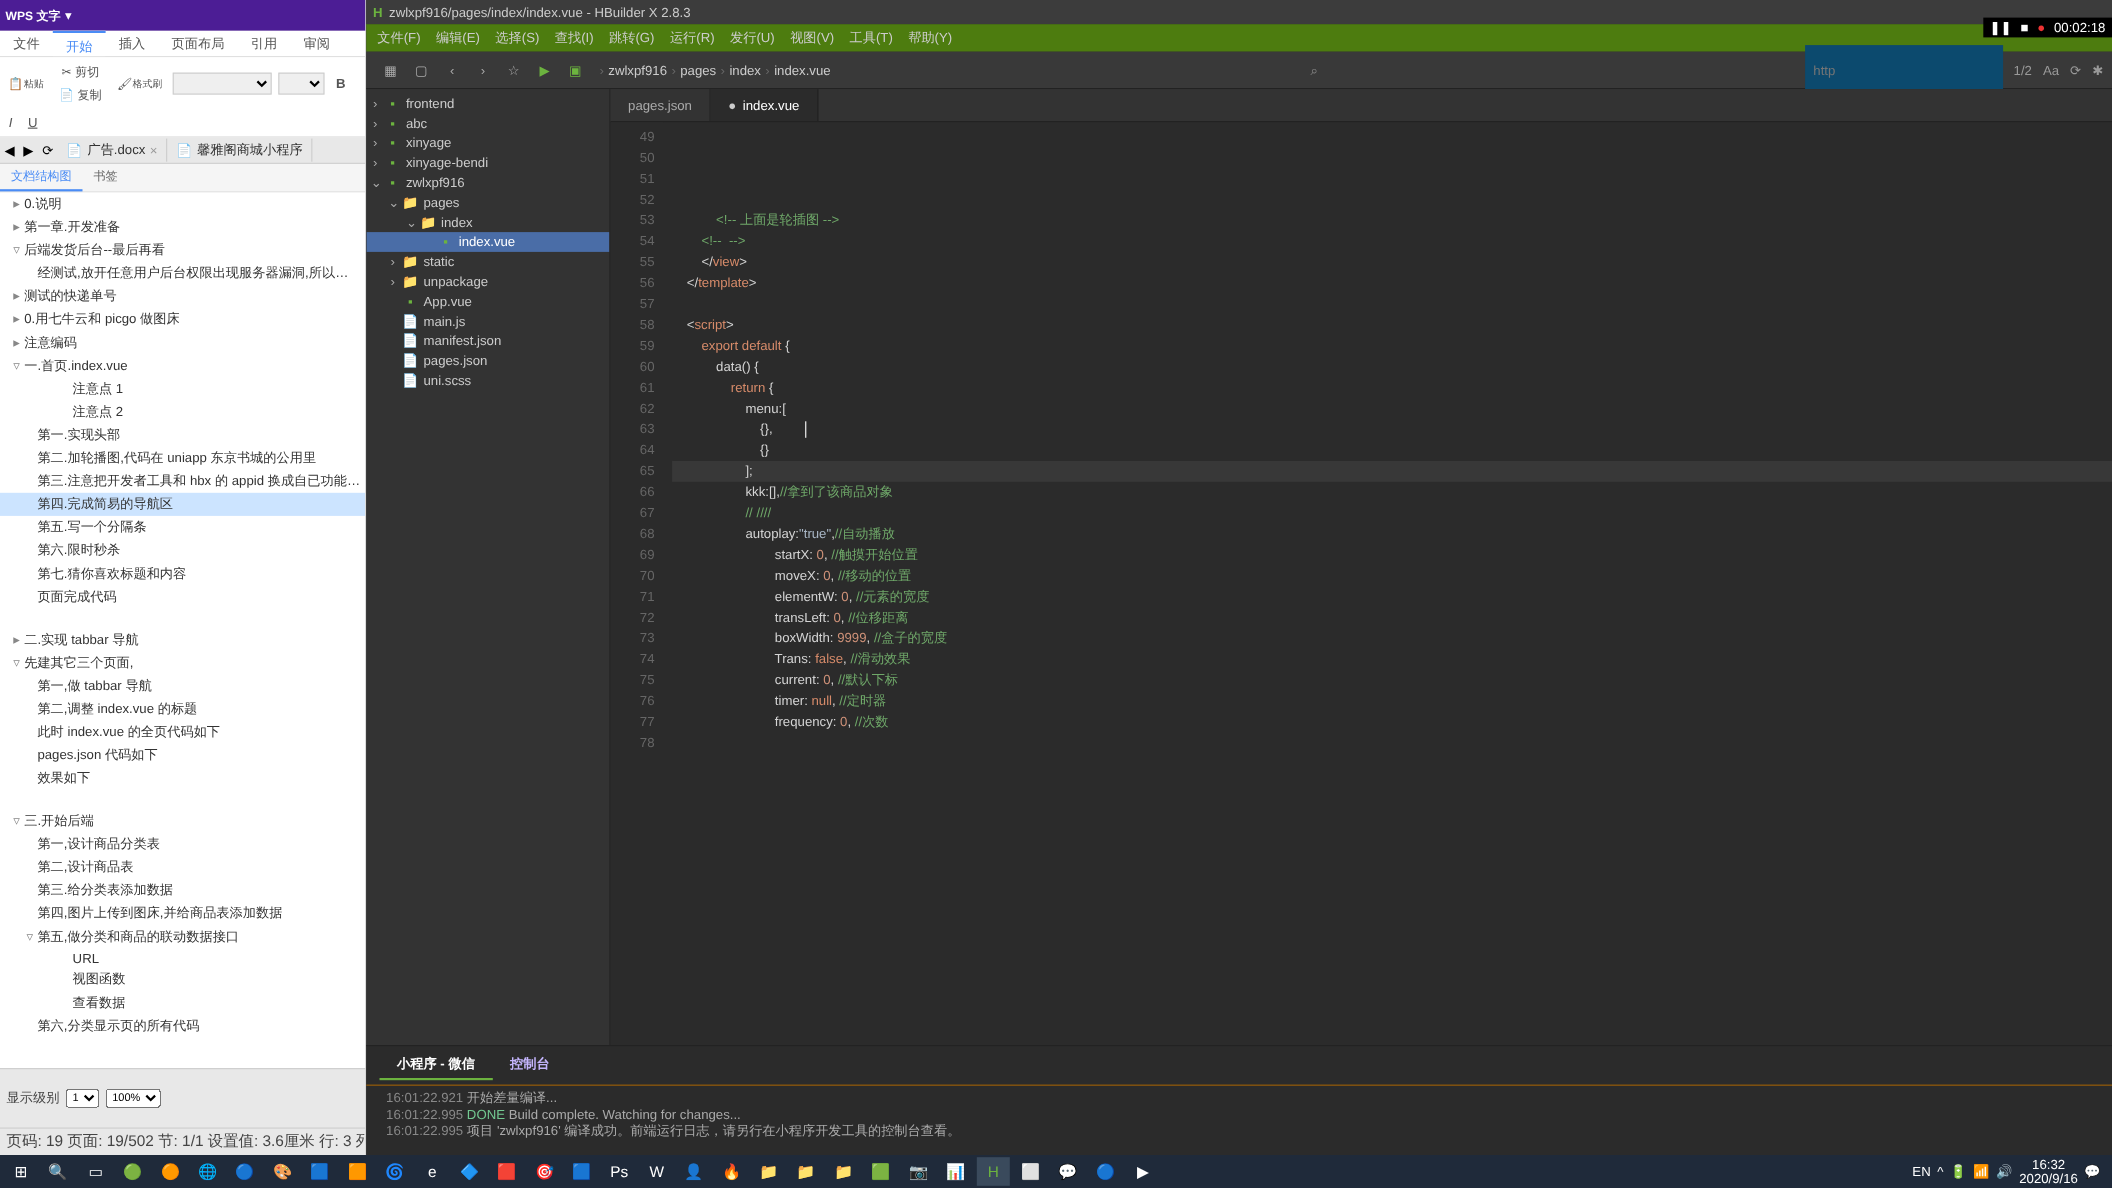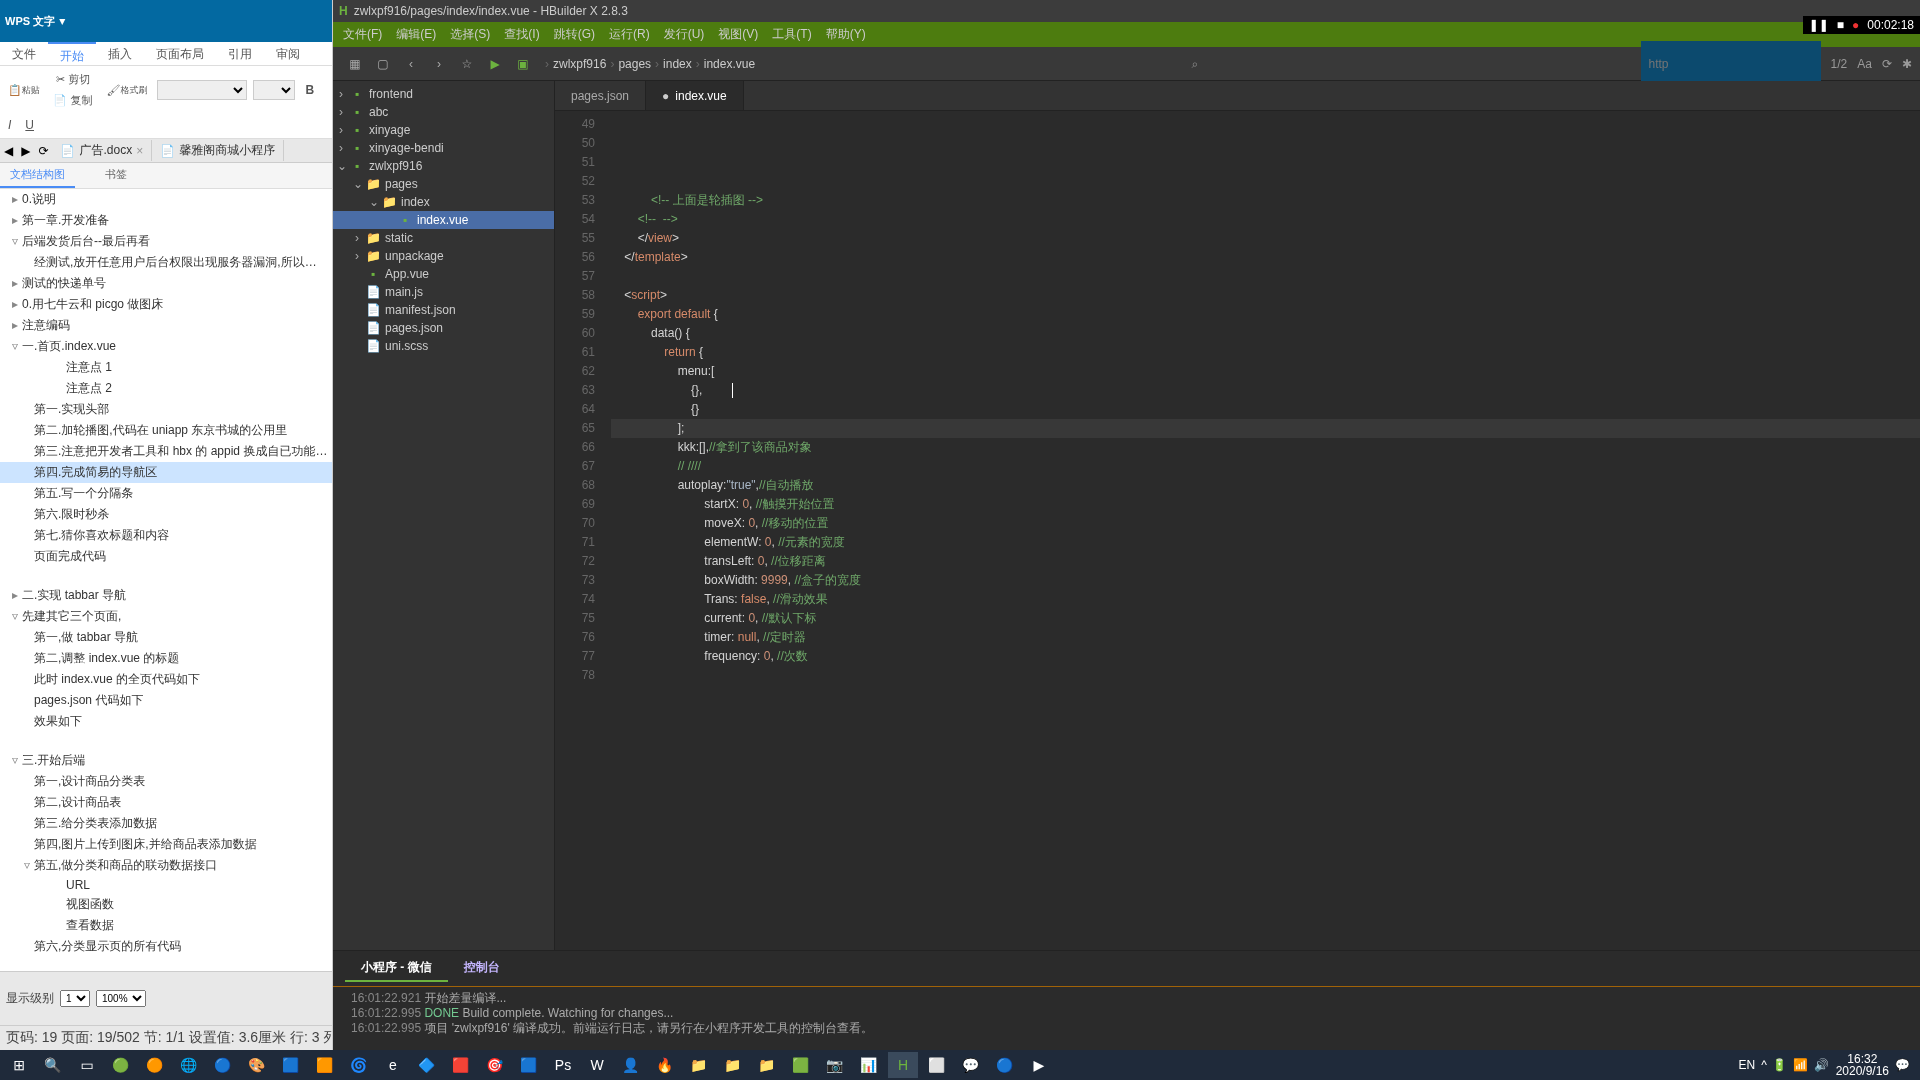--- a/index.html
+++ b/index.html
@@ -1,30 +1,30 @@
 <!DOCTYPE html>
 <html><head>
 <meta charset="utf-8">
 <style>
 * { margin: 0; padding: 0; box-sizing: border-box; font-family: "Microsoft YaHei", sans-serif; font-size: 12px; }
 body { display: flex; flex-direction: column; height: 100vh; overflow: hidden; background: #2b2b2b; }
 
 
 .wps-container { display: flex; flex-direction: column; width: 333px; background: #f0f0f0; border-right: 1px solid #ccc; }
-.wps-titlebar { display: flex; align-items: center; background: #0369a1; height: 42px; padding: 2px 5px; color: #fff; }
+.wps-titlebar { display: flex; align-items: center; background: #4c1d95; height: 28px; padding: 2px 5px; color: #fff; }
 .wps-logo { font-weight: bold; font-size: 11px; }
 .wps-tabs { display: flex; background: #fff; border-bottom: 1px solid #ddd; height: 24px; }
 .wps-tab { padding: 4px 12px; font-size: 12px; color: #555; cursor: pointer; }
 .wps-tab.active { background: #fff; color: #4a8cf5; border-top: 2px solid #4a8cf5; }
 .wps-ribbon { display: flex; gap: 6px; background: #fff; padding: 4px; min-height: 40px; border-bottom: 1px solid #ddd; align-items: center; flex-wrap: wrap; }
 .wps-font-select { font-size: 11px; padding: 2px; border: 1px solid #ccc; }
 .wps-doc-tabs { display: flex; background: #e8e8e8; height: 24px; border-bottom: 1px solid #ccc; align-items: center; }
 .wps-doc-tab { display: flex; align-items: center; gap: 4px; padding: 2px 8px; font-size: 11px; color: #333; border-right: 1px solid #ccc; }
 .wps-doc-tab .close { color: #999; cursor: pointer; }
-.wps-outline-tabs { display: flex; background: #f5f5f5; border-bottom: 1px solid #ddd; gap: 20px; }
+.wps-outline-tabs { display: flex; background: #f5f5f5; border-bottom: 1px solid #ddd; }
 .wps-outline-tab { padding: 4px 10px; font-size: 11px; color: #666; cursor: pointer; }
 .wps-outline-tab.active { color: #4a8cf5; border-bottom: 2px solid #4a8cf5; }
 .wps-outline-body { flex: 1; overflow-y: auto; background: #fff; font-size: 11px; }
 .outline-item { padding: 2px 4px; color: #333; cursor: pointer; white-space: nowrap; overflow: hidden; text-overflow: ellipsis; }
 .outline-item.highlighted { background: #cce4ff; }
 .outline-item.lvl0 { padding-left: 12px; }
 .outline-item.lvl1 { padding-left: 24px; }
 .outline-item.lvl2 { padding-left: 56px; }
 .outline-item .triangle { display: inline-block; width: 10px; color: #888; }
 .wps-footer { display: flex; align-items: flex-end; justify-content: space-between; padding: 18px 6px; background: #e8e8e8; border-top: 1px solid #ccc; font-size: 10px; color: #444; }

